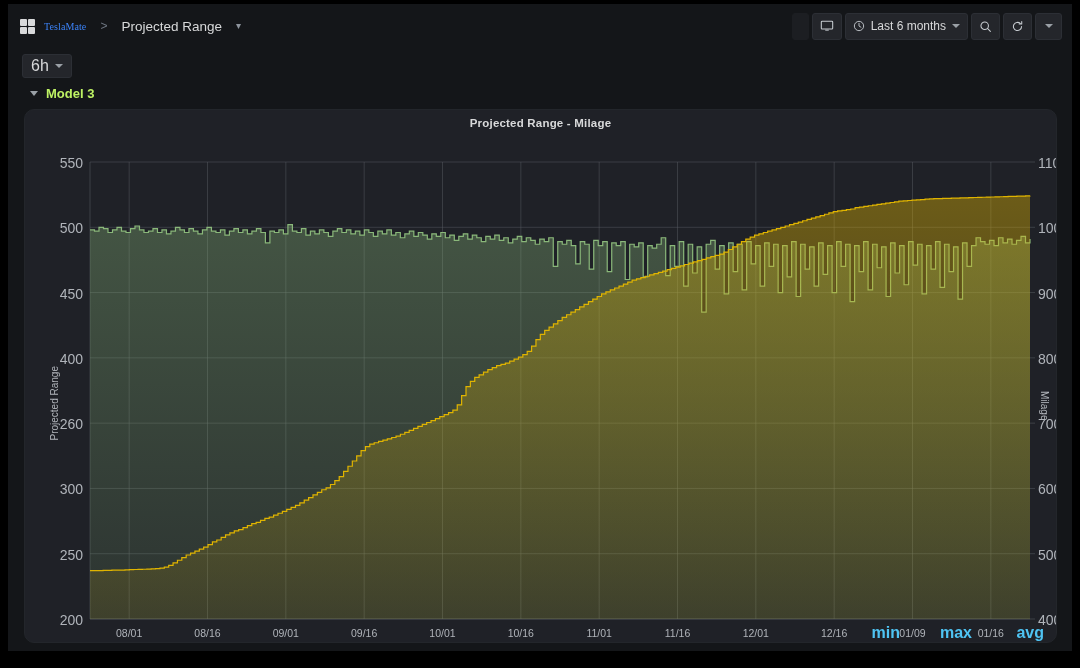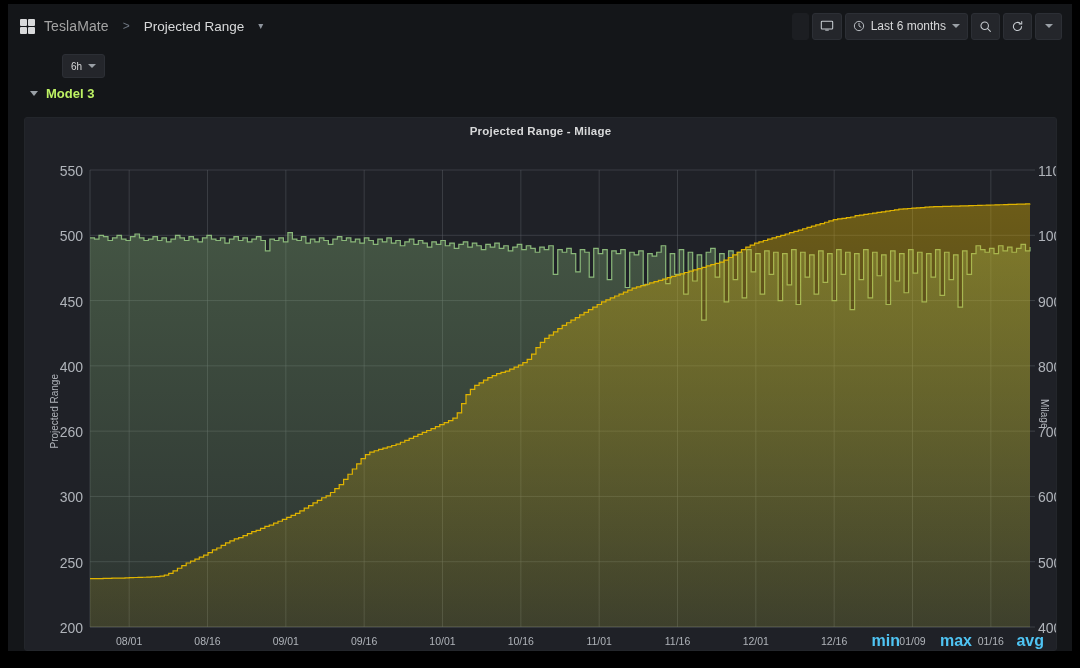--- a/index.html
+++ b/index.html
@@ -28,21 +28,21 @@
   .brand-wrap { display: flex; align-items: center; gap: 9px; }
   .logo-grid {
     width: 15px; height: 15px;
     display: grid;
     grid-template-columns: 7px 7px;
     grid-template-rows: 7px 7px;
     gap: 1px;
   }
   .logo-grid i { background: #d8d9da; border-radius: 1px; display: block; }
   .crumb {
-    font-size: 14px; color: #a3a3a3; letter-spacing: .1px;
+    font-size: 10px; color: #3b82f6; letter-spacing: .1px; font-family: Liberation Serif, serif;
   }
   .crumb-sep { color: #6e7681; font-size: 12px; margin: 0 5px; }
   .crumb-active { color: #d8d9da; font-size: 13.5px; }
   .crumb-caret {
     color: #8e949d; font-size: 10px; margin-left: 5px; display:inline-block;
     transform: translateY(-1px);
   }
   .nav-right {
     margin-left: auto; display: flex; align-items: center; gap: 3px;
   }
@@ -66,43 +66,43 @@
     display: inline-block;
   }
   
   .submenu { padding: 6px 0 0 14px; height: 34px; }
   .var-pill {
     display: inline-flex; align-items: center; gap: 6px;
     background: #24262b;
     border: 1px solid #2c2f35;
     border-radius: 3px;
     height: 24px; padding: 0 8px;
-    color: #d8d9da; font-size: 10px; margin-left: 40px;
+    color: #d8d9da; font-size: 16px;
   }
   
   .row-header {
     display: flex; align-items: center; gap: 8px;
     padding: 2px 0 6px 22px;
     height: 26px;
   }
   .row-chevron {
     width: 0; height: 0;
     border-left: 4px solid transparent;
     border-right: 4px solid transparent;
     border-top: 5px solid #9aa0a6;
   }
   .row-title { color: #bef264; font-size: 13px; font-weight: bold; }
   
   .panel {
     position: absolute;
-    left: 16px; top: 113px;
+    left: 16px; top: 105px;
     width: 1033px; height: 534px;
     background: #1f2127;
     border: 1px solid #23262b;
-    border-radius: 3px;
+    border-radius: 10px;
     overflow: hidden;
   }
   .panel-title {
     text-align: center;
     color: #d8d9da;
     font-size: 11.5px;
     font-weight: bold;
     padding-top: 7px;
     letter-spacing: .2px;
   }

